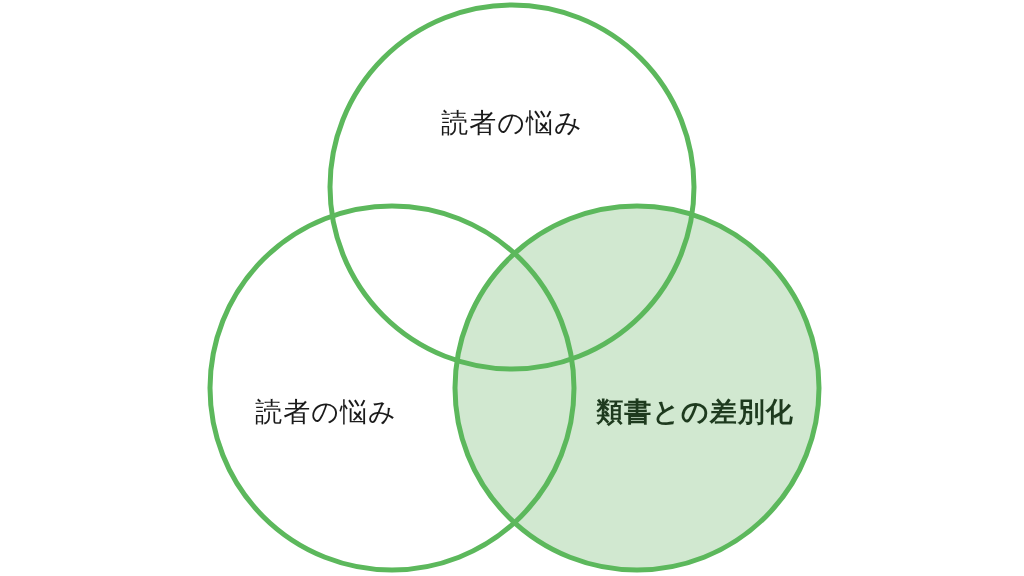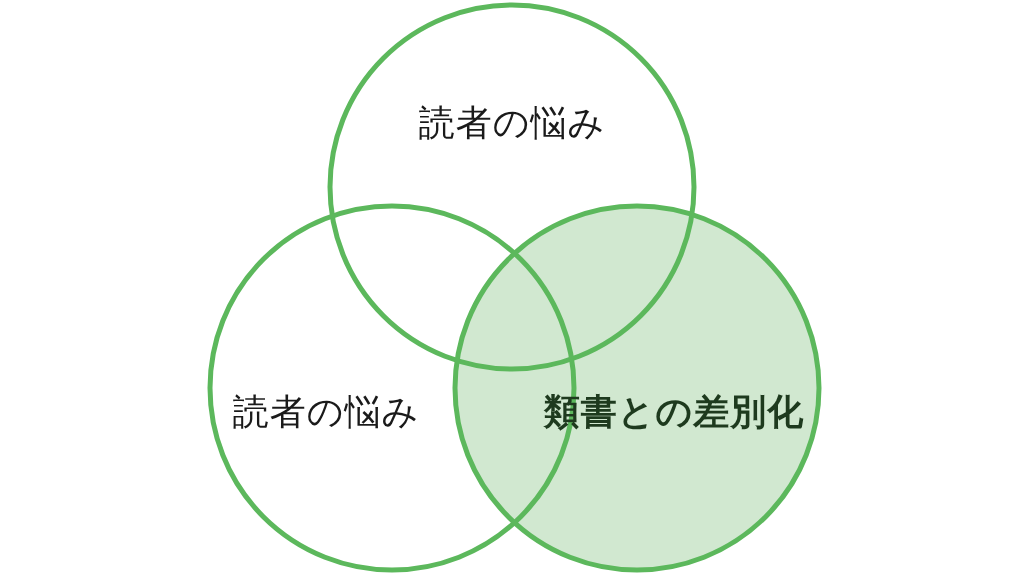--- a/index.html
+++ b/index.html
@@ -1,27 +1,27 @@
 <!DOCTYPE html>
 <html><head>
 <meta charset="utf-8">
 <style>
   html, body { margin: 0; padding: 0; background: #ffffff; }
   body { width: 1024px; height: 576px; overflow: hidden; position: relative;
          font-family: "DejaVu Sans", sans-serif; }
   svg { position: absolute; left: 0; top: 0; }
-  .label { position: absolute; font-size: 36px; color: #1a1a1a; white-space: nowrap;
+  .label { position: absolute; font-size: 27px; color: #1a1a1a; white-space: nowrap;
            transform: translate(-50%, -50%); letter-spacing: 1px; }
   .label.bold { font-weight: bold; color: #1e3a1e; }
 </style>
 </head>
 <body>
 
 <svg width="1024" height="576" viewBox="0 0 1024 576">
   <circle cx="637" cy="388" r="182" fill="#d1e8d0" stroke="none"></circle>
   <circle cx="512" cy="187" r="182" fill="none" stroke="#5cb85c" stroke-width="5"></circle>
   <circle cx="392" cy="388" r="182" fill="none" stroke="#5cb85c" stroke-width="5"></circle>
   <circle cx="637" cy="388" r="182" fill="none" stroke="#5cb85c" stroke-width="5"></circle>
 </svg>
 
 <div class="label" style="left:512px; top:123px;">読者の悩み</div>
 <div class="label" style="left:326px; top:412px;">読者の悩み</div>
-<div class="label bold" style="left:674px; top:412px;">類書との差別化</div>
+<div class="label bold" style="left:695px; top:412px;">類書との差別化</div>
 
 </body></html>

